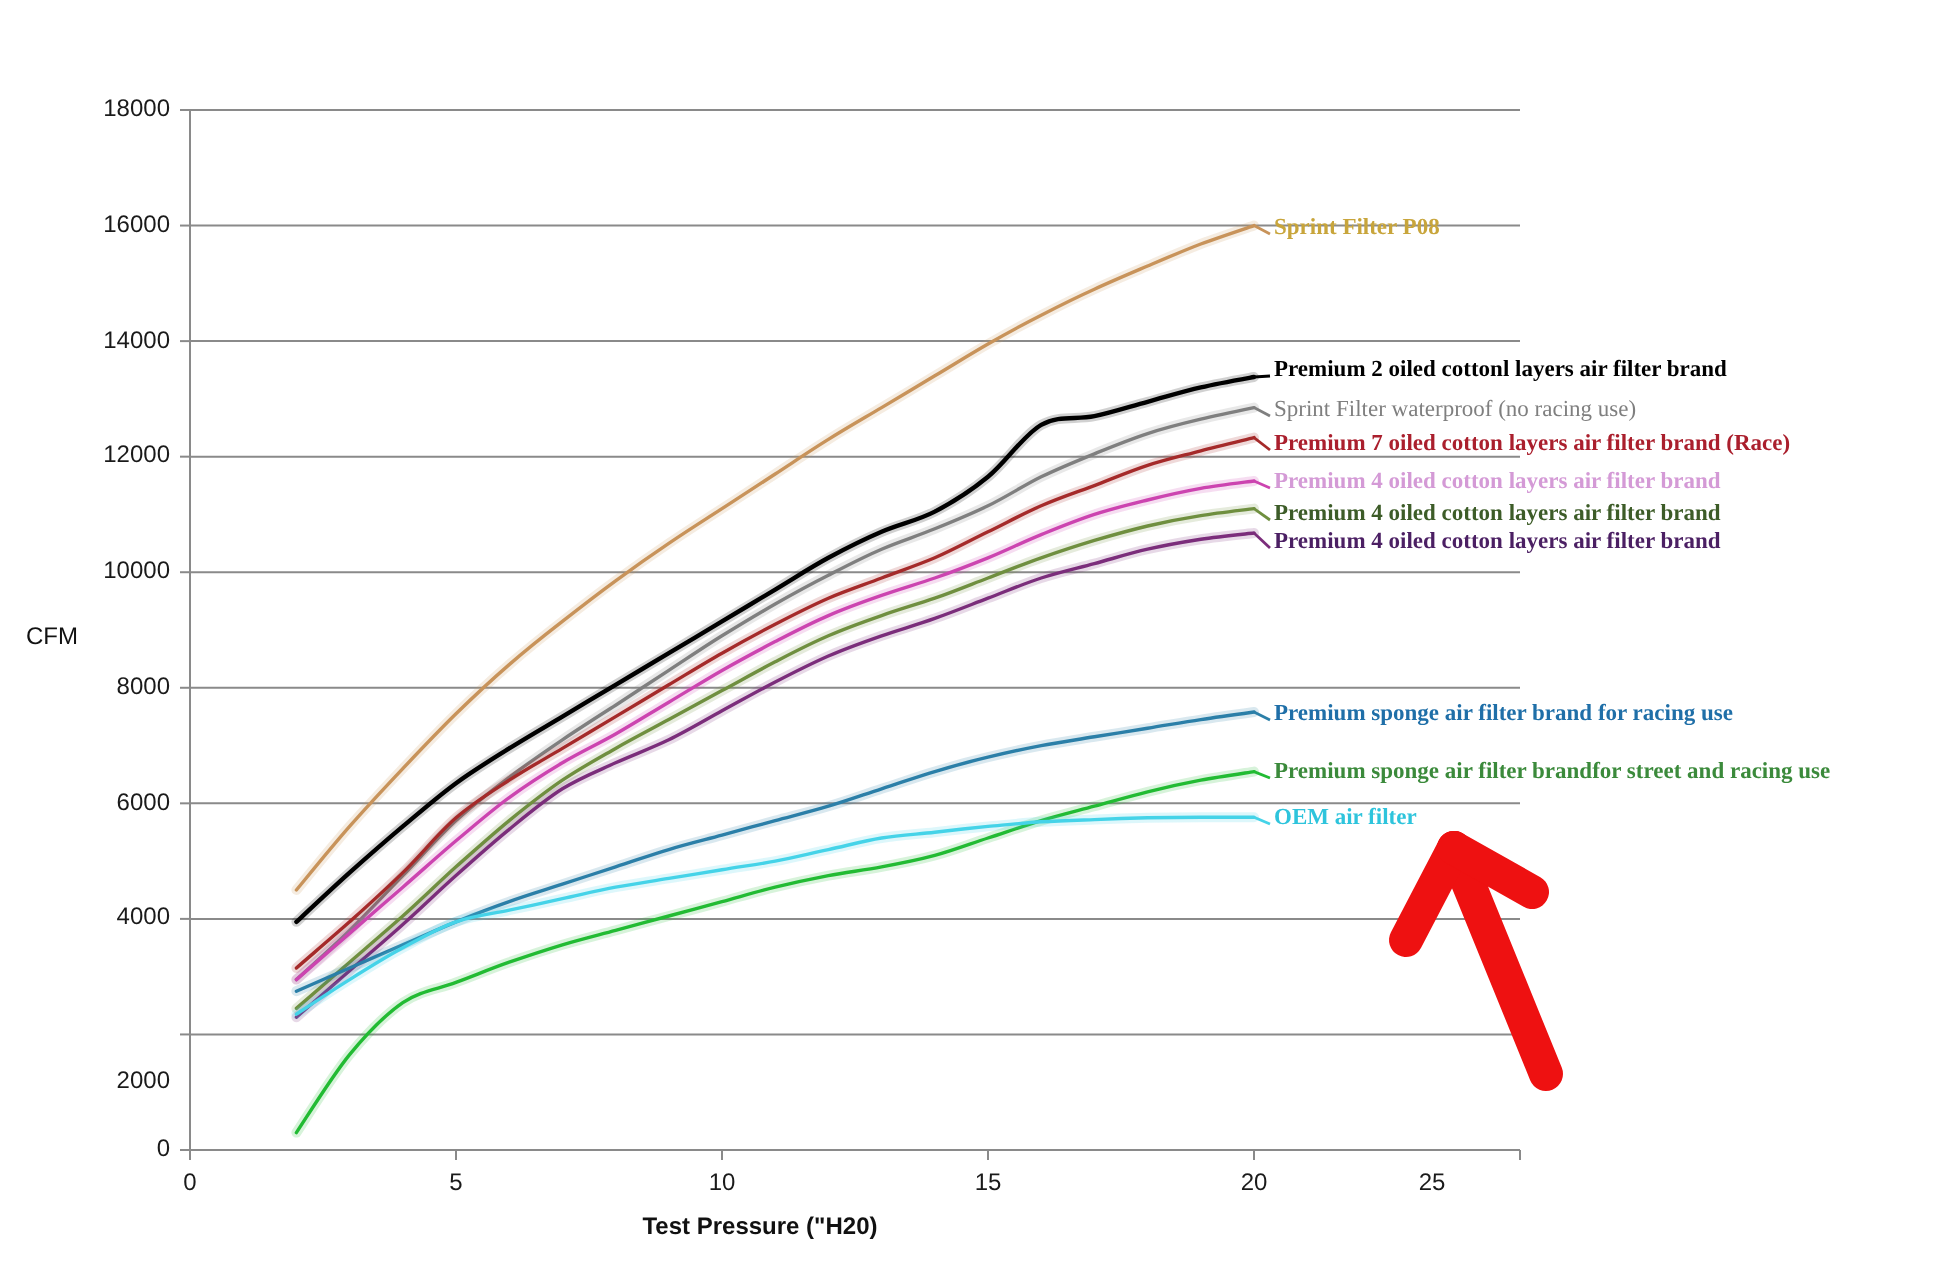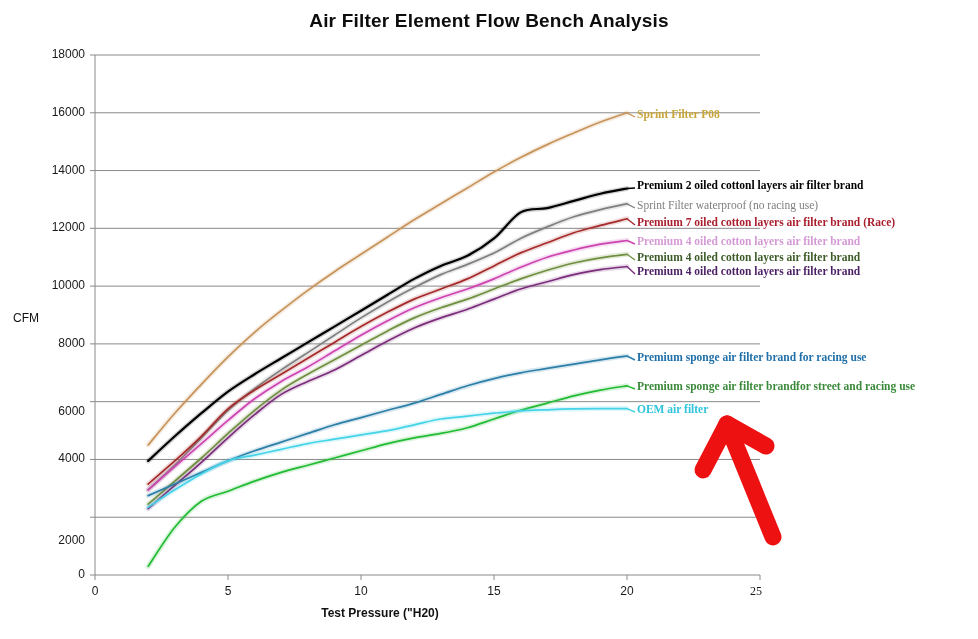--- a/index.html
+++ b/index.html
@@ -35,44 +35,43 @@
     font-family:"Liberation Serif","DejaVu Serif",serif;
     font-weight:bold;font-size:11.5px;line-height:1;
   }
   .lbl-serif-plain{font-family:"Liberation Serif","DejaVu Serif",serif;font-weight:normal;}
 </style>
 </head>
 <body>
 
 <div id="root">
 
-  <div id="chart-title">Air Filter Element Flow Bench Analysis</div>
 
   <div class="axis-label" id="y-axis-title">CFM</div>
   <div class="axis-label" id="x-axis-title">Test Pressure ("H20)</div>
 
   <div id="ticks-y">
       <div class="tick ytick" style="left: 29px; top: 567px;">0</div>
       <div class="tick ytick" style="left: 29px; top: 533px;">2000</div>
       <div class="tick ytick" style="left: 29px; top: 451.444px;">4000</div>
-      <div class="tick ytick" style="left: 29px; top: 393.667px; margin-top: 10px;">6000</div>
+      <div class="tick ytick" style="left: 29px; top: 393.667px;">6000</div>
       <div class="tick ytick" style="left: 29px; top: 335.889px;">8000</div>
       <div class="tick ytick" style="left: 29px; top: 278.111px;">10000</div>
       <div class="tick ytick" style="left: 29px; top: 220.333px;">12000</div>
       <div class="tick ytick" style="left: 29px; top: 162.556px;">14000</div>
       <div class="tick ytick" style="left: 29px; top: 104.778px;">16000</div>
       <div class="tick ytick" style="left: 29px; top: 47px;">18000</div>
     </div>
   <div id="ticks-x">
       <div class="tick xtick" style="left: 75px; top: 584px;">0</div>
       <div class="tick xtick" style="left: 208px; top: 584px;">5</div>
       <div class="tick xtick" style="left: 341px; top: 584px;">10</div>
       <div class="tick xtick" style="left: 474px; top: 584px;">15</div>
       <div class="tick xtick" style="left: 607px; top: 584px;">20</div>
-      <div class="tick xtick" style="left: 736px; top: 584px; font-family: Liberation Serif, serif;">25</div>
+      <div class="tick xtick" style="left: 696px; top: 584px;">25</div>
     </div>
 
   <svg id="plot-svg" width="978" height="639">
     <g id="gridlines">
         <line x1="95" x2="760" y1="517.2222222222222" y2="517.2222222222222" stroke="#8a8a8a" stroke-width="1"></line>
         <line x1="95" x2="760" y1="459.44444444444446" y2="459.44444444444446" stroke="#8a8a8a" stroke-width="1"></line>
         <line x1="95" x2="760" y1="401.6666666666667" y2="401.6666666666667" stroke="#8a8a8a" stroke-width="1"></line>
         <line x1="95" x2="760" y1="343.8888888888889" y2="343.8888888888889" stroke="#8a8a8a" stroke-width="1"></line>
         <line x1="95" x2="760" y1="286.1111111111111" y2="286.1111111111111" stroke="#8a8a8a" stroke-width="1"></line>
         <line x1="95" x2="760" y1="228.33333333333337" y2="228.33333333333337" stroke="#8a8a8a" stroke-width="1"></line>

